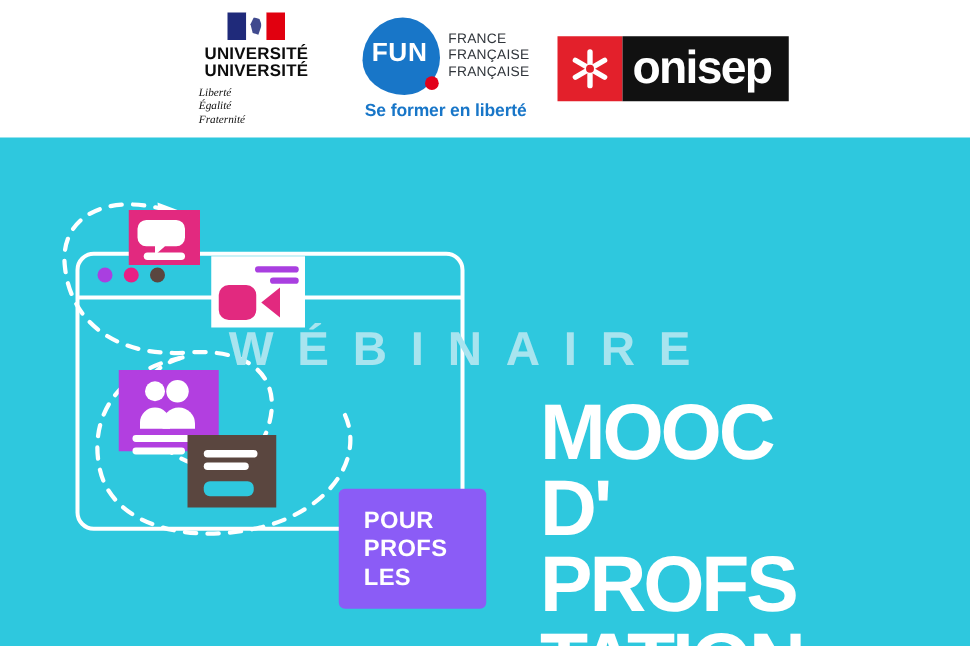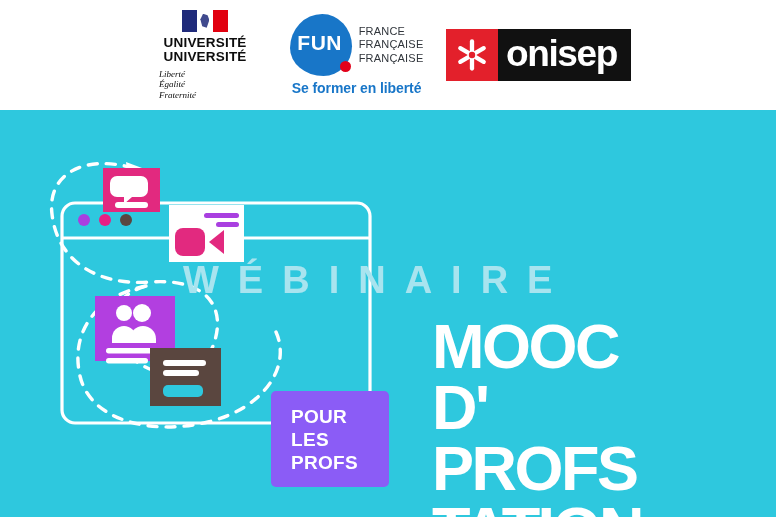--- a/index.html
+++ b/index.html
@@ -346,18 +346,18 @@
 
     <div class="headline">
       <div>MOOC</div>
       <div>D'</div>
       <div>PROFS</div>
       <div>TATION</div>
     </div>
 
     <div class="profs-box">
       <div>POUR</div>
+      <div>PROFS</div>
       <div>LES</div>
-      <div>PROFS</div>
     </div>
 
   </div>
 </div>
 
 </body></html>

